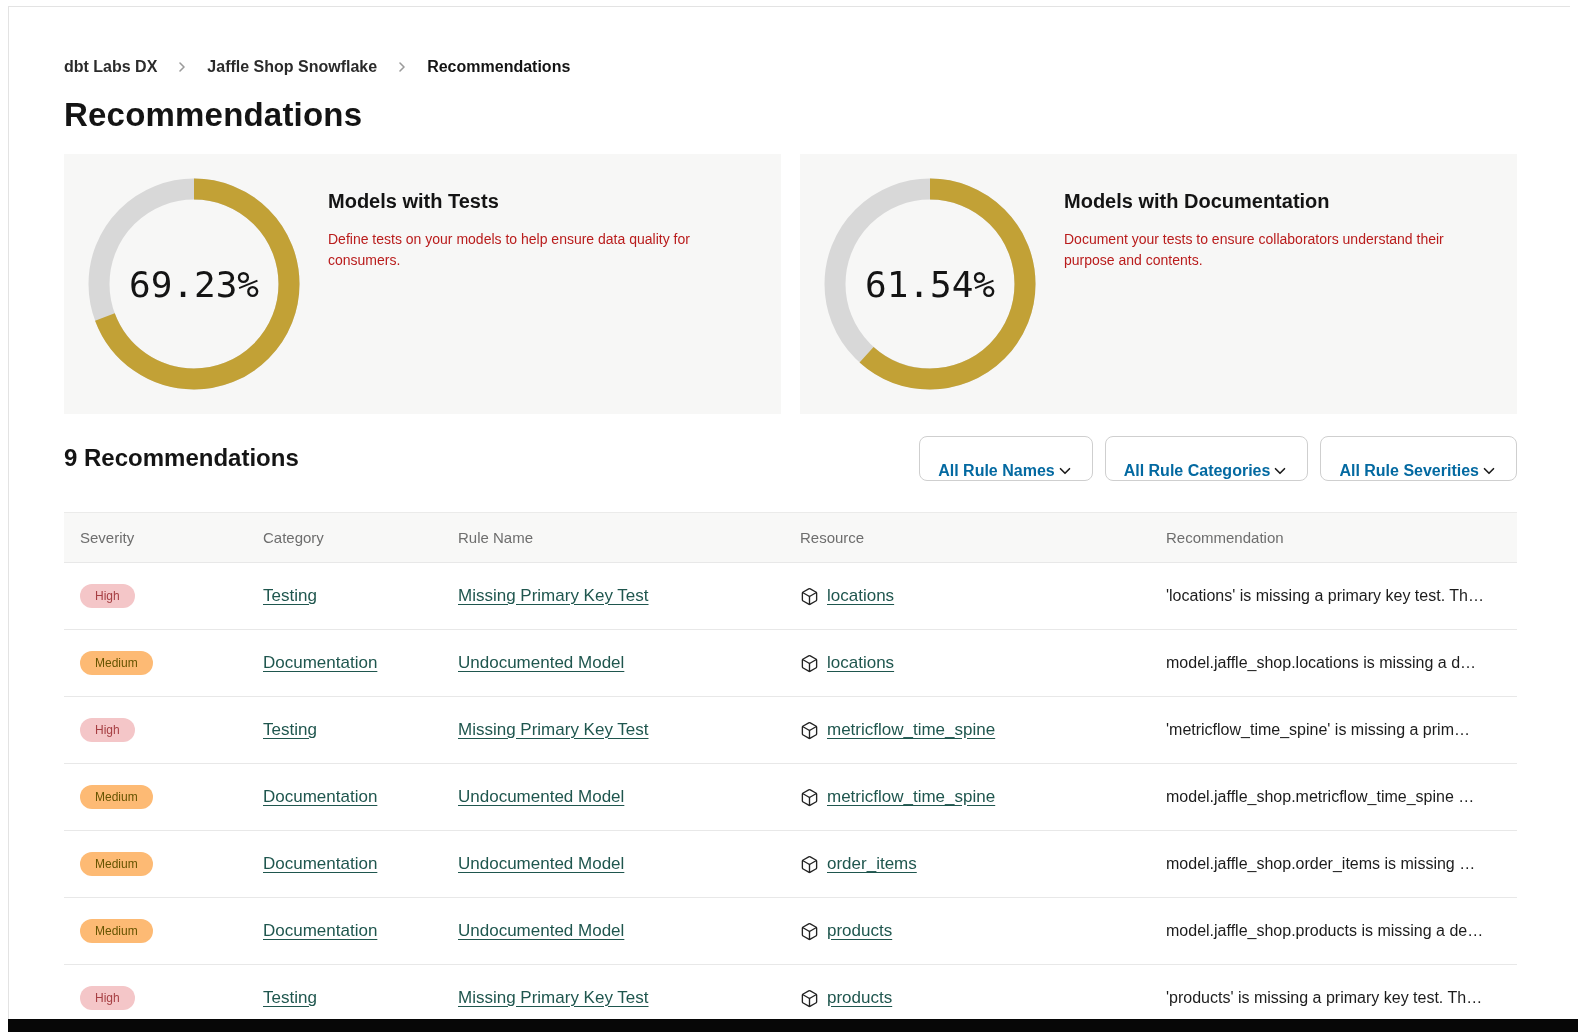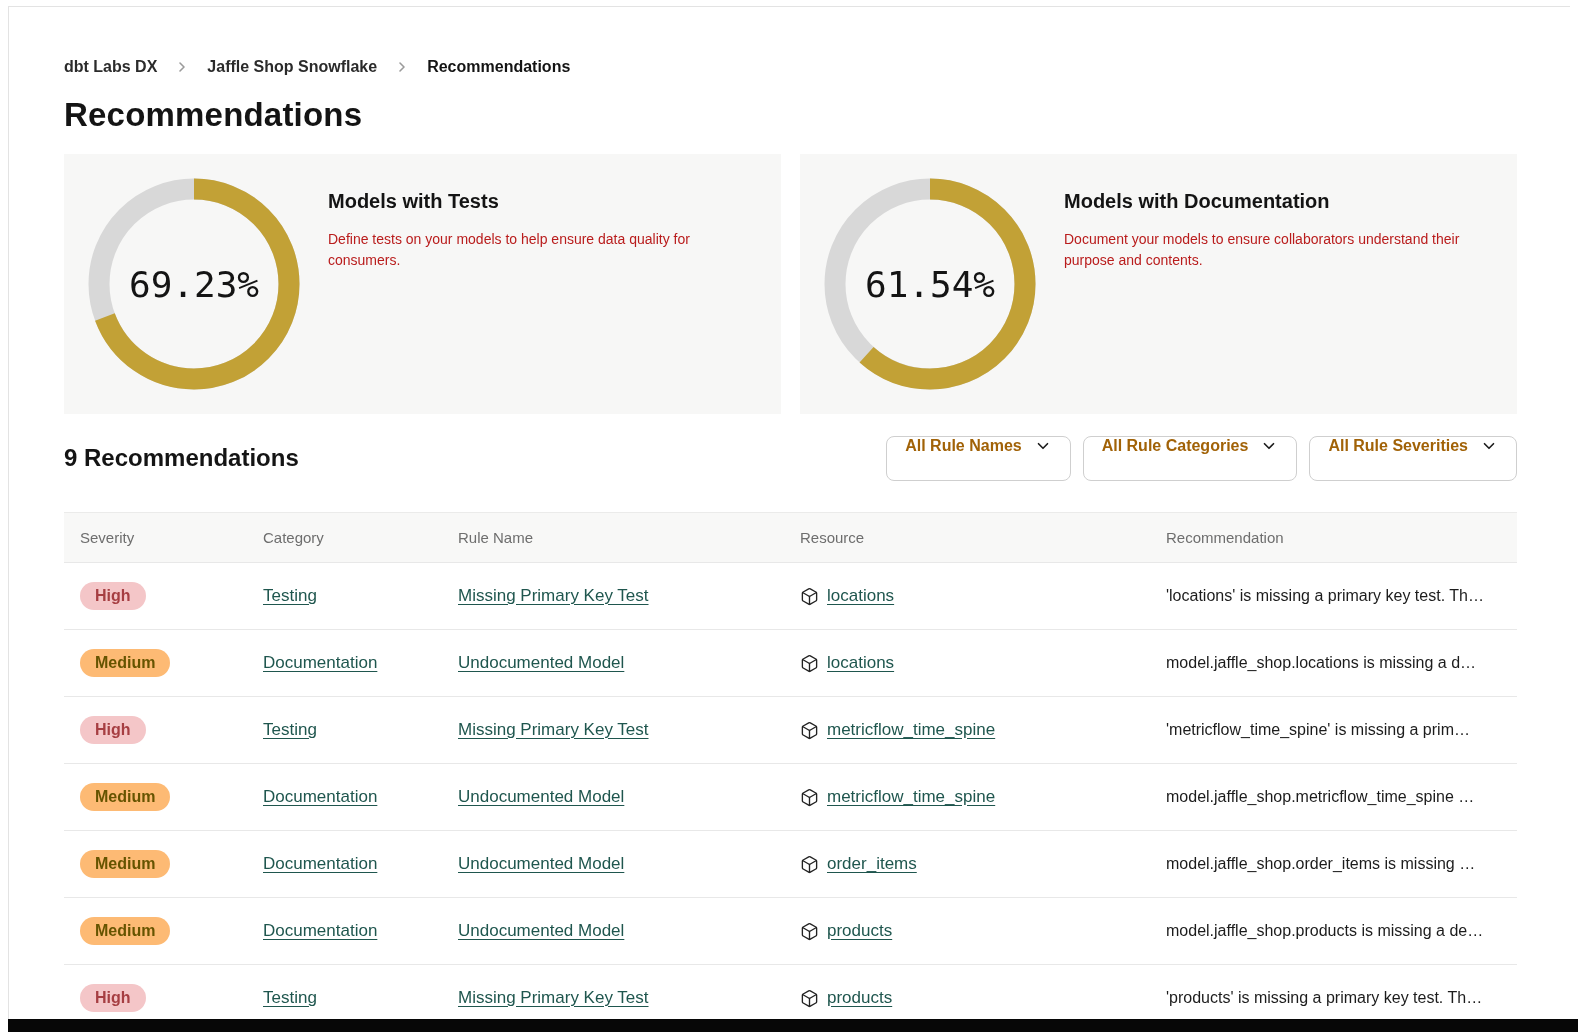--- a/index.html
+++ b/index.html
@@ -31,32 +31,32 @@
   .donut .pct { position:absolute; inset:0; display:flex; align-items:center; justify-content:center;
                 font-family:"DejaVu Sans Mono", monospace; font-size:36px; font-weight:500; color:#141414; }
   .card-text { align-self:flex-start; padding-top:14px; }
   .card-title { font-size:20px; font-weight:700; color:#141414; margin-bottom:16px; }
   .card-desc { font-size:14px; line-height:1.5; color:#b91c1c; max-width:448px; }
 
   
   .list-header-row { position:absolute; top:434px; left:64px; right:61px; height:48px; display:flex; align-items:center; justify-content:space-between; }
   .list-title { font-size:24px; font-weight:700; color:#141414; }
   .filters { display:flex; gap:12px; }
-  .filter-btn { display:flex; align-items:flex-start; gap:12px; height:45px; padding:0 18px; background:#fff;
-                border:1px solid #cfcfcf; border-radius:8px; font-size:16px; font-weight:600; color:#a16207; cursor:pointer; }
+  .filter-btn { display:flex; align-items:flex-end; gap:1px; height:45px; padding:0 18px; background:#fff;
+                border:1px solid #cfcfcf; border-radius:8px; font-size:16px; font-weight:600; color:#0369a1; cursor:pointer; }
   .filter-btn svg { display:block; }
 
   
   .table { position:absolute; top:512px; left:64px; width:1453px; }
   .trow, .thead { display:grid; grid-template-columns:183px 195px 342px 366px 1fr; align-items:center; }
   .thead { height:51px; background:#f8f8f7; border-top:1px solid #ebebea; border-bottom:1px solid #e8e8e8; }
   .th { font-size:15px; font-weight:500; color:#6e6e6e; padding-left:16px; }
   .trow { height:67px; border-bottom:1px solid #e8e8e8; }
   .td { padding-left:16px; font-size:16px; overflow:hidden; white-space:nowrap; }
-  .badge { display:inline-block; padding:5px 15px; border-radius:999px; font-size:16px; font-weight:700; }
+  .badge { display:inline-block; padding:5px 15px; border-radius:999px; font-size:12px; font-weight:400; }
   .badge[data-level="High"]   { background:#f4c6c8; color:#a63e42; }
   .badge[data-level="Medium"] { background:#fdba74; color:#665400; }
   a.lnk { color:#1f564e; text-decoration:underline; text-underline-offset:3px; cursor:pointer; font-size:17px; }
   .td-res { display:flex; align-items:center; gap:8px; }
   .pkg { display:flex; align-items:center; color:#222; flex:0 0 auto; }
   .td-rec { font-size:16px; color:#1c1c1c; padding-right:10px; }
 </style>
 </head>
 <body>
 
@@ -102,21 +102,21 @@
     <div class="card">
       <div class="donut">
         <svg width="212" height="212" viewBox="0 0 212 212">
           <circle class="track" cx="106" cy="106" r="95"></circle>
           <circle class="arc" cx="106" cy="106" r="95" transform="rotate(-90 106 106)" stroke-dasharray="367.3338626136402 596.9026041820607"></circle>
         </svg>
         <div class="pct">61.54%</div>
       </div>
       <div class="card-text">
         <div class="card-title">Models with Documentation</div>
-        <div class="card-desc">Document your models to ensure collaborators understand their purpose and contents.</div>
+        <div class="card-desc">Document your tests to ensure collaborators understand their purpose and contents.</div>
       </div>
     </div>
 
   </div>
 
   <div class="list-header-row">
     <div class="list-title">9 Recommendations</div>
     <div class="filters">
       <button class="filter-btn">
         <span>All Rule Names</span>

